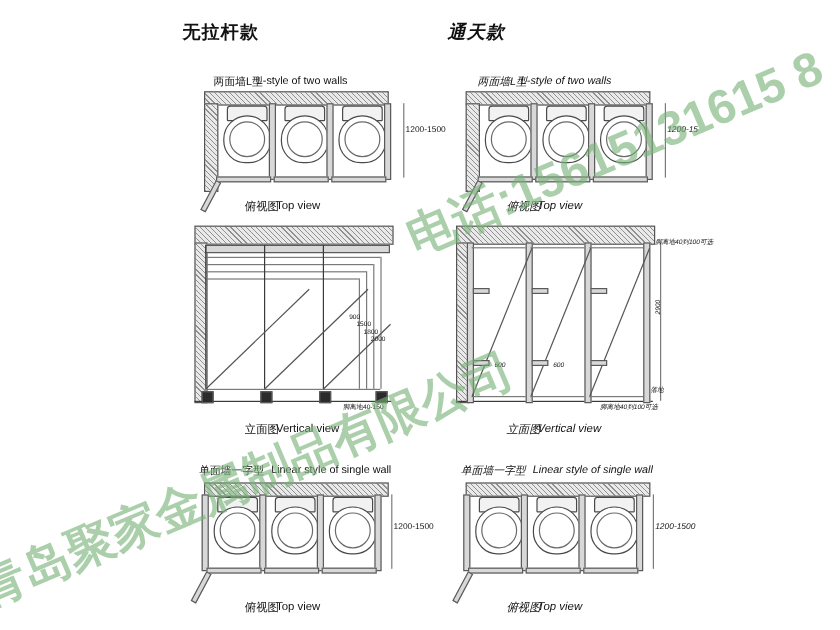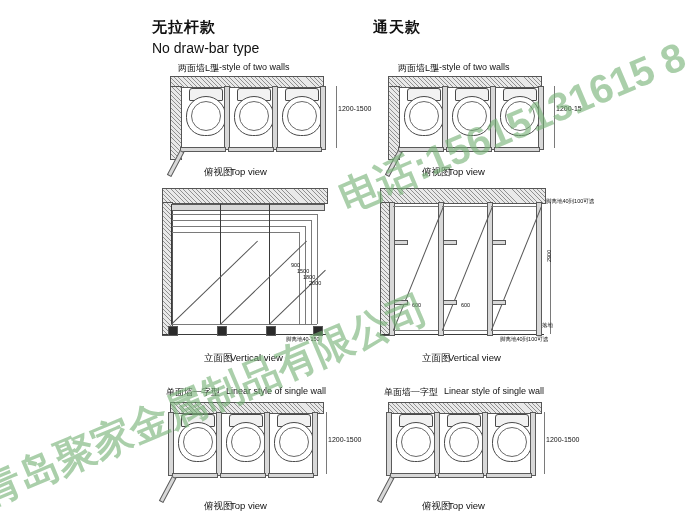--- a/index.html
+++ b/index.html
@@ -36,21 +36,21 @@
   .wm2{
     left:352px;bottom:300px;
     font-size:40px;
     transform:rotate(-23deg);
     color:rgba(118,178,118,0.62);
   }
 
   
   .col{position:absolute;top:0;width:350px;height:525px;}
   .colL{left:0;}
-  .colR{left:350px;}
+  .colR{left:350px;font-style:italic;}
 
   .h-cn{position:absolute;font-size:15px;font-weight:bold;color:#111;letter-spacing:1px;}
   .h-en{position:absolute;font-size:14px;color:#111;}
   .sub{position:absolute;font-size:9px;color:#111;white-space:nowrap;}
   .cap{position:absolute;font-size:9.5px;color:#111;white-space:nowrap;}
   .dim{position:absolute;font-size:7px;color:#111;white-space:nowrap;}
   .dim-sm{position:absolute;font-size:5.5px;color:#111;white-space:nowrap;}
 
   
   .hatch{
@@ -93,21 +93,20 @@
   .diag{position:absolute;transform-origin:0 0;border-top:0.6px solid #555;height:0;}
 </style>
 </head>
 <body>
 
 <div class="stage">
 
   <div class="col colL">
 
     <div class="h-cn" style="left:152px;top:18px;">无拉杆款</div>
-    <div class="h-en" style="left:152px;top:40px;">No draw-bar type</div>
 
     <div class="sub" style="left:178px;top:62px;">两面墙L型</div>
     <div class="sub" style="left:214px;top:62px;">L-style of two walls</div>
 
     <div style="position:absolute;left:0;top:0;">
 
       <div class="hatch" style="left:170px;top:76px;width:152px;height:10px;"></div>
 
       <div class="hatch" style="left:170px;top:86px;width:10px;height:72px;"></div>
 

